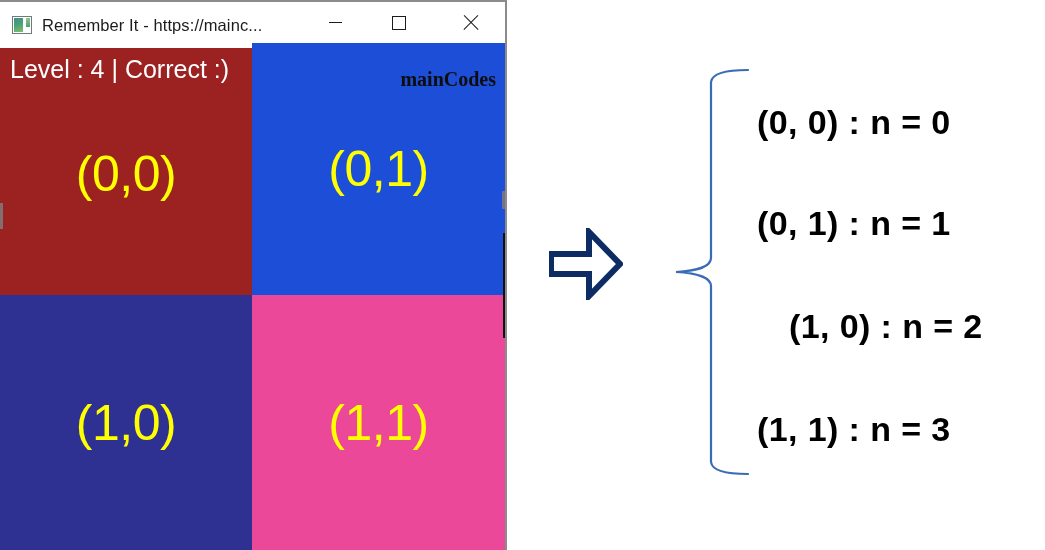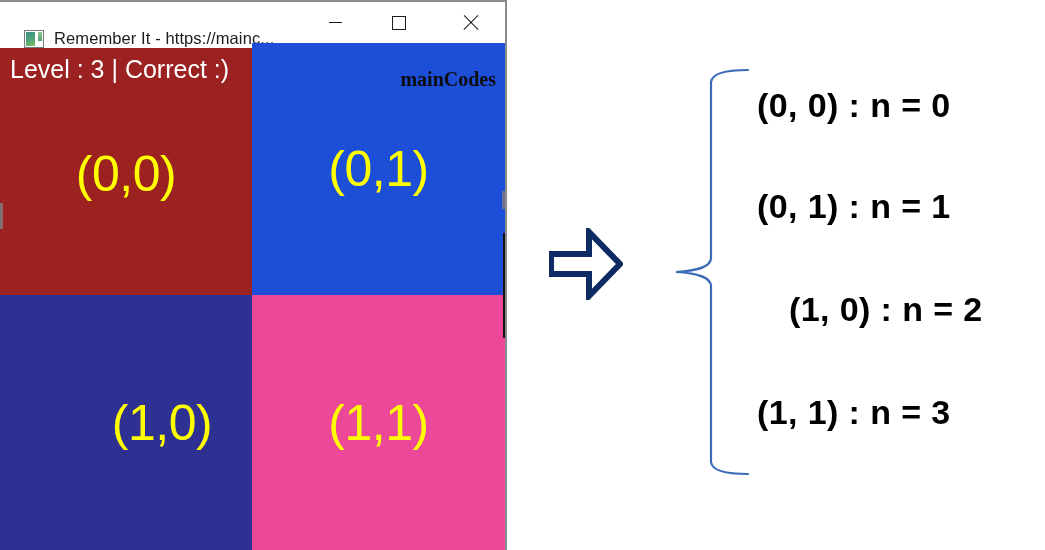--- a/index.html
+++ b/index.html
@@ -38,27 +38,27 @@
     left: 0px;
     top: 0px;
     width: 507px;
     height: 2px;
     background: #8b8b8b;
   }
 
   
   #title-bar {
     position: absolute;
-    left: 12px;
+    left: 0px;
     top: 2px;
     width: 507px;
     height: 46px;
     background: #ffffff;
     display: flex;
-    align-items: flex-end;
+    align-items: center;
   }
   #app-icon {
     width: 20px;
     height: 18px;
     margin-left: 12px;
     margin-right: 10px;
     flex: 0 0 auto;
     position: relative;
     border: 1px solid #6f7d7a;
     box-sizing: border-box;
@@ -142,21 +142,21 @@
   }
   .cell-label {
     color: #ffff00;
     font-size: 50px;
     font-family: "Liberation Sans", sans-serif;
     line-height: 1;
     letter-spacing: -0.5px;
   }
   #cell-00 { left: 0px;   top: 5px;   width: 252px; height: 252px; }
   #cell-01 { left: 252px; top: 0px;   width: 253px; height: 252px; }
-  #cell-10 { left: 0px;   top: 252px; width: 252px; height: 255px; padding-left: 36px; }
+  #cell-10 { left: 0px;   top: 252px; width: 252px; height: 255px; }
   #cell-11 { left: 252px; top: 252px; width: 253px; height: 255px; }
 
   
   .edge-notch {
     position: absolute;
     width: 3px;
     height: 26px;
     background: #7d7d7d;
     opacity: 0.85;
   }
@@ -207,21 +207,21 @@
     left: 668px;
     top: 66px;
     width: 86px;
     height: 412px;
   }
 
   
   #mapping-list {
     position: absolute;
     left: 757px;
-    top: 49px;
+    top: 66px;
     width: 280px;
     height: 412px;
     text-align: center;
   }
   .mapping-row {
     position: absolute;
     left: 0px;
     width: 280px;
     height: 52px;
     display: flex;
@@ -274,21 +274,21 @@
     </div>
 
     <div class="cell" id="cell-10" style="background:#2e3192">
       <span class="cell-label">(1,0)</span>
     </div>
 
     <div class="cell" id="cell-11" style="background:#ec4899">
       <span class="cell-label">(1,1)</span>
     </div>
 
-    <div id="hud-status">Level : 3 | Correct :)</div>
+    <div id="hud-status">Level : 4 | Correct :)</div>
     <div id="brand-label">mainCodes</div>
 
     <div class="edge-notch" id="notch-left"></div>
     <div class="edge-notch" id="notch-right"></div>
     <div id="edge-dark-right"></div>
   </div>
 
   <div id="window-frame-right"></div>
 </div>
 

